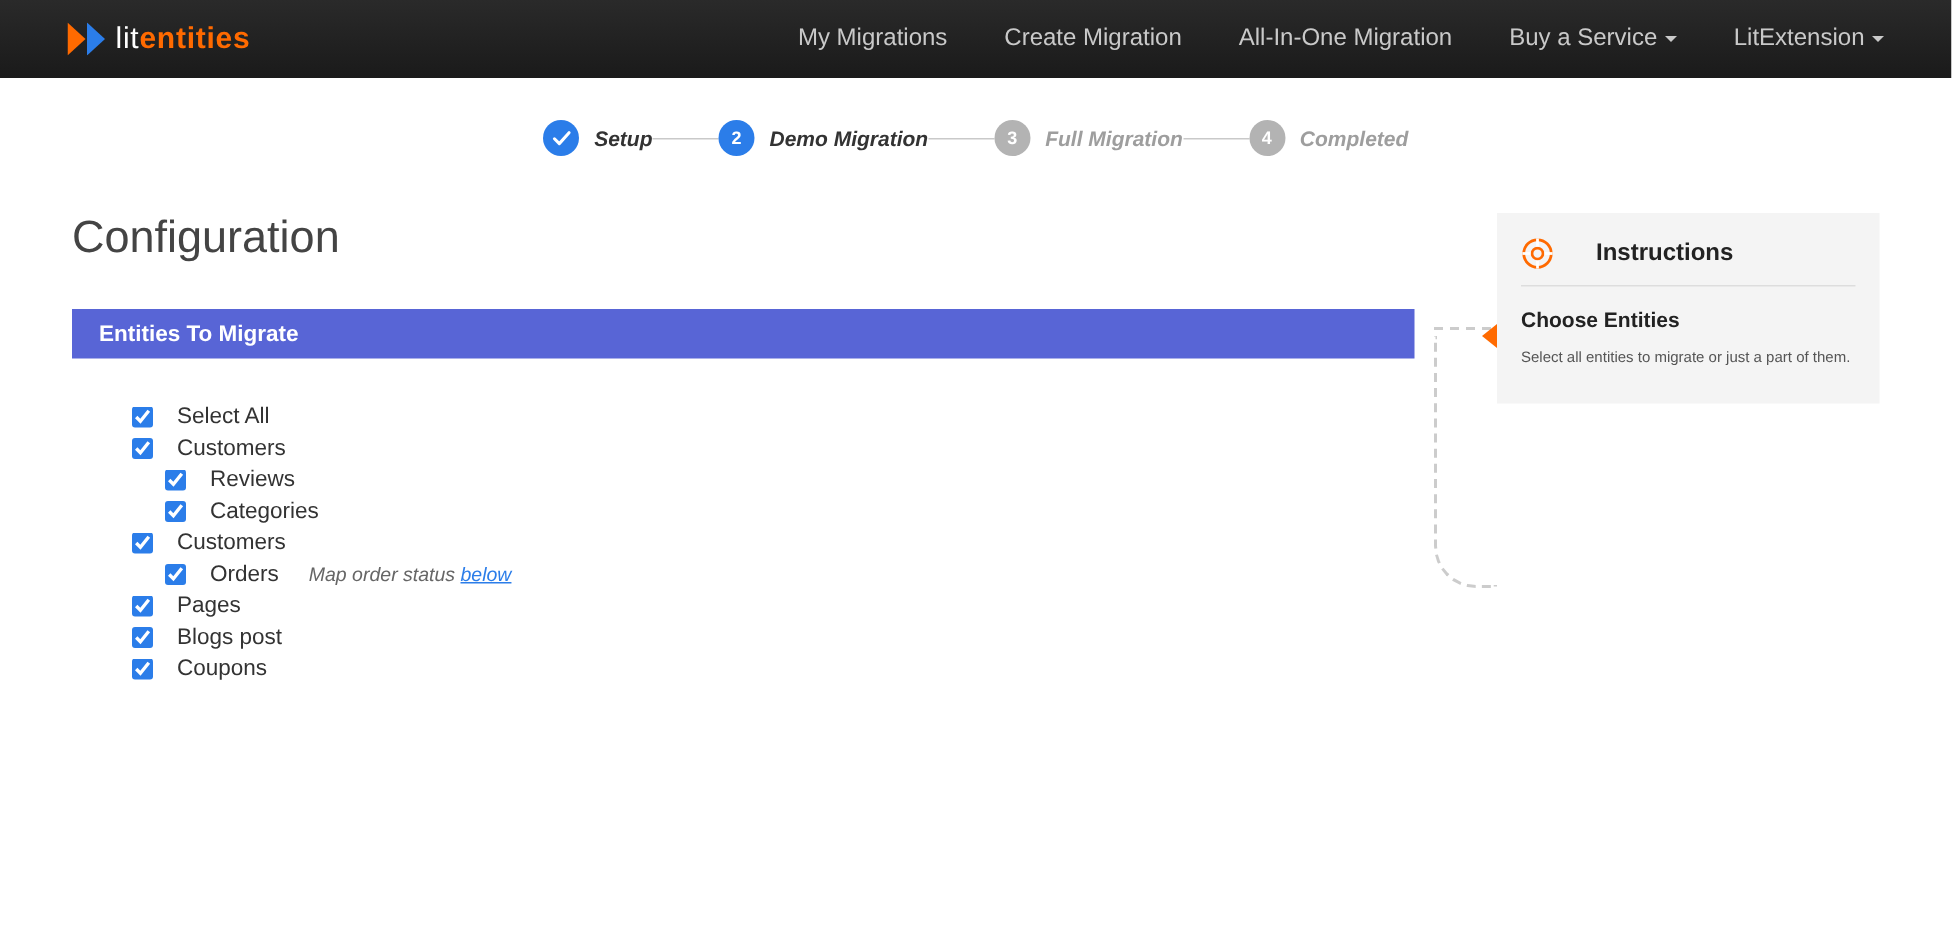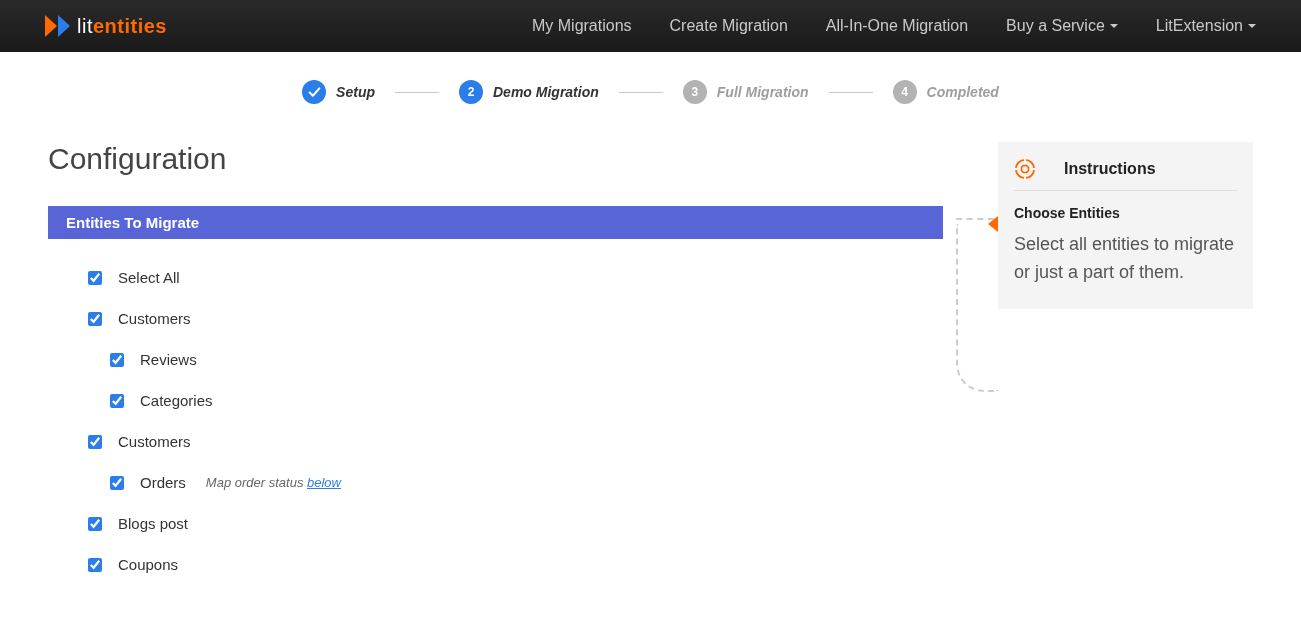--- a/index.html
+++ b/index.html
@@ -10,53 +10,53 @@
   .logo { display: flex; align-items: center; gap: 6px; }
   .logo-icon { display: flex; align-items: center; }
   .logo-text { font-size: 20px; color: #fff; letter-spacing: 0.5px; }
   .logo-text .lit { color: #fff; font-weight: 300; }
   .logo-text .ext { color: #ff6a00; font-weight: 600; }
   .nav { margin-left: auto; display: flex; gap: 38px; align-items: center; }
   .nav-item { color: #c9c9c9; font-size: 16px; cursor: pointer; display: flex; align-items: center; gap: 5px; }
   .caret-down { width: 0; height: 0; border-left: 4px solid transparent; border-right: 4px solid transparent; border-top: 4px solid #c9c9c9; }
 
   
-  .wizard { display: flex; align-items: center; justify-content: center; gap: 20px; padding: 28px 0 18px; }
+  .wizard { display: flex; align-items: center; justify-content: center; gap: 0; padding: 28px 0 18px; }
   .step { display: flex; align-items: center; gap: 10px; }
   .step-circle { width: 24px; height: 24px; border-radius: 50%; display: flex; align-items: center; justify-content: center; font-size: 12px; font-weight: 600; color: #fff; }
   .step-circle.done { background: #2b7de9; }
   .step-circle.active { background: #2b7de9; }
   .step-circle.pending { background: #b3b3b3; }
   .step-label { font-size: 14px; font-style: italic; }
   .step-label.strong { color: #333; font-weight: 600; }
   .step-label.muted { color: #9e9e9e; font-weight: 600; }
   .step-line { width: 44px; height: 1px; background: #c9c9c9; }
 
   
   .content { display: flex; gap: 55px; padding: 20px 48px 40px; align-items: flex-start; }
   .main { flex: 1; }
   .page-title { font-size: 30px; font-weight: 400; color: #444; margin-bottom: 30px; }
   .section-bar { background: #5865d6; color: #fff; font-weight: 600; font-size: 15px; padding: 8px 18px; }
   
-  .entities { padding: 30px 0 0 40px; display: flex; flex-direction: column; gap: 24px; }
+  .entities { padding: 30px 0 0 40px; display: flex; flex-direction: column; gap: 4px; }
   .ent-row { display: flex; align-items: center; gap: 16px; }
   .ent-row.sub { margin-left: 22px; }
   .chk { width: 14px; height: 14px; accent-color: #2b7de9; cursor: pointer; }
   .ent-label { font-size: 15px; color: #333; }
   .map-hint { font-size: 13px; font-style: italic; color: #666; margin-left: 4px; }
   .map-hint a { color: #2b7de9; text-decoration: underline; cursor: pointer; }
 
   
   .sidebar { width: 255px; position: relative; }
   .panel { background: #f4f4f4; padding: 16px 16px 22px; }
   .panel-head { display: flex; align-items: center; gap: 28px; border-bottom: 1px solid #ddd; padding-bottom: 10px; margin-bottom: 14px; }
   .life-icon { width: 22px; height: 22px; }
   .panel-title { font-size: 16px; font-weight: 700; color: #222; }
   .panel-sub { font-size: 14px; font-weight: 700; color: #222; margin-bottom: 10px; }
-  .panel-text { font-size: 18px; color: #555; line-height: 1.55; }
+  .panel-text { font-size: 10px; color: #555; line-height: 1.55; }
   .pointer { position: absolute; left: -10px; top: 74px; width: 0; height: 0; border-top: 8px solid transparent; border-bottom: 8px solid transparent; border-right: 10px solid #ff6a00; }
   .connector {
     position: absolute;
     left: -42px;
     top: 82px;
     width: 42px;
     height: 168px;
     border-left: 2px dashed #ccc;
     border-bottom: 2px dashed #ccc;
     border-bottom-left-radius: 28px;
@@ -169,20 +169,24 @@
       </div>
       <div class="ent-row sub">
         <input type="checkbox" class="chk" checked="" style="">
         <span class="ent-label">Orders</span>
         <span class="map-hint">
           <span>Map order status </span><a>below</a>
         </span>
       </div>
       <div class="ent-row">
         <input type="checkbox" class="chk" checked="" style="">
+        <span class="ent-label">Pages</span>
+      </div>
+      <div class="ent-row">
+        <input type="checkbox" class="chk" checked="" style="">
         <span class="ent-label">Blogs post</span>
       </div>
       <div class="ent-row">
         <input type="checkbox" class="chk" checked="" style="">
         <span class="ent-label">Coupons</span>
       </div>
     </div>
   </div>
 
   <div class="sidebar">

